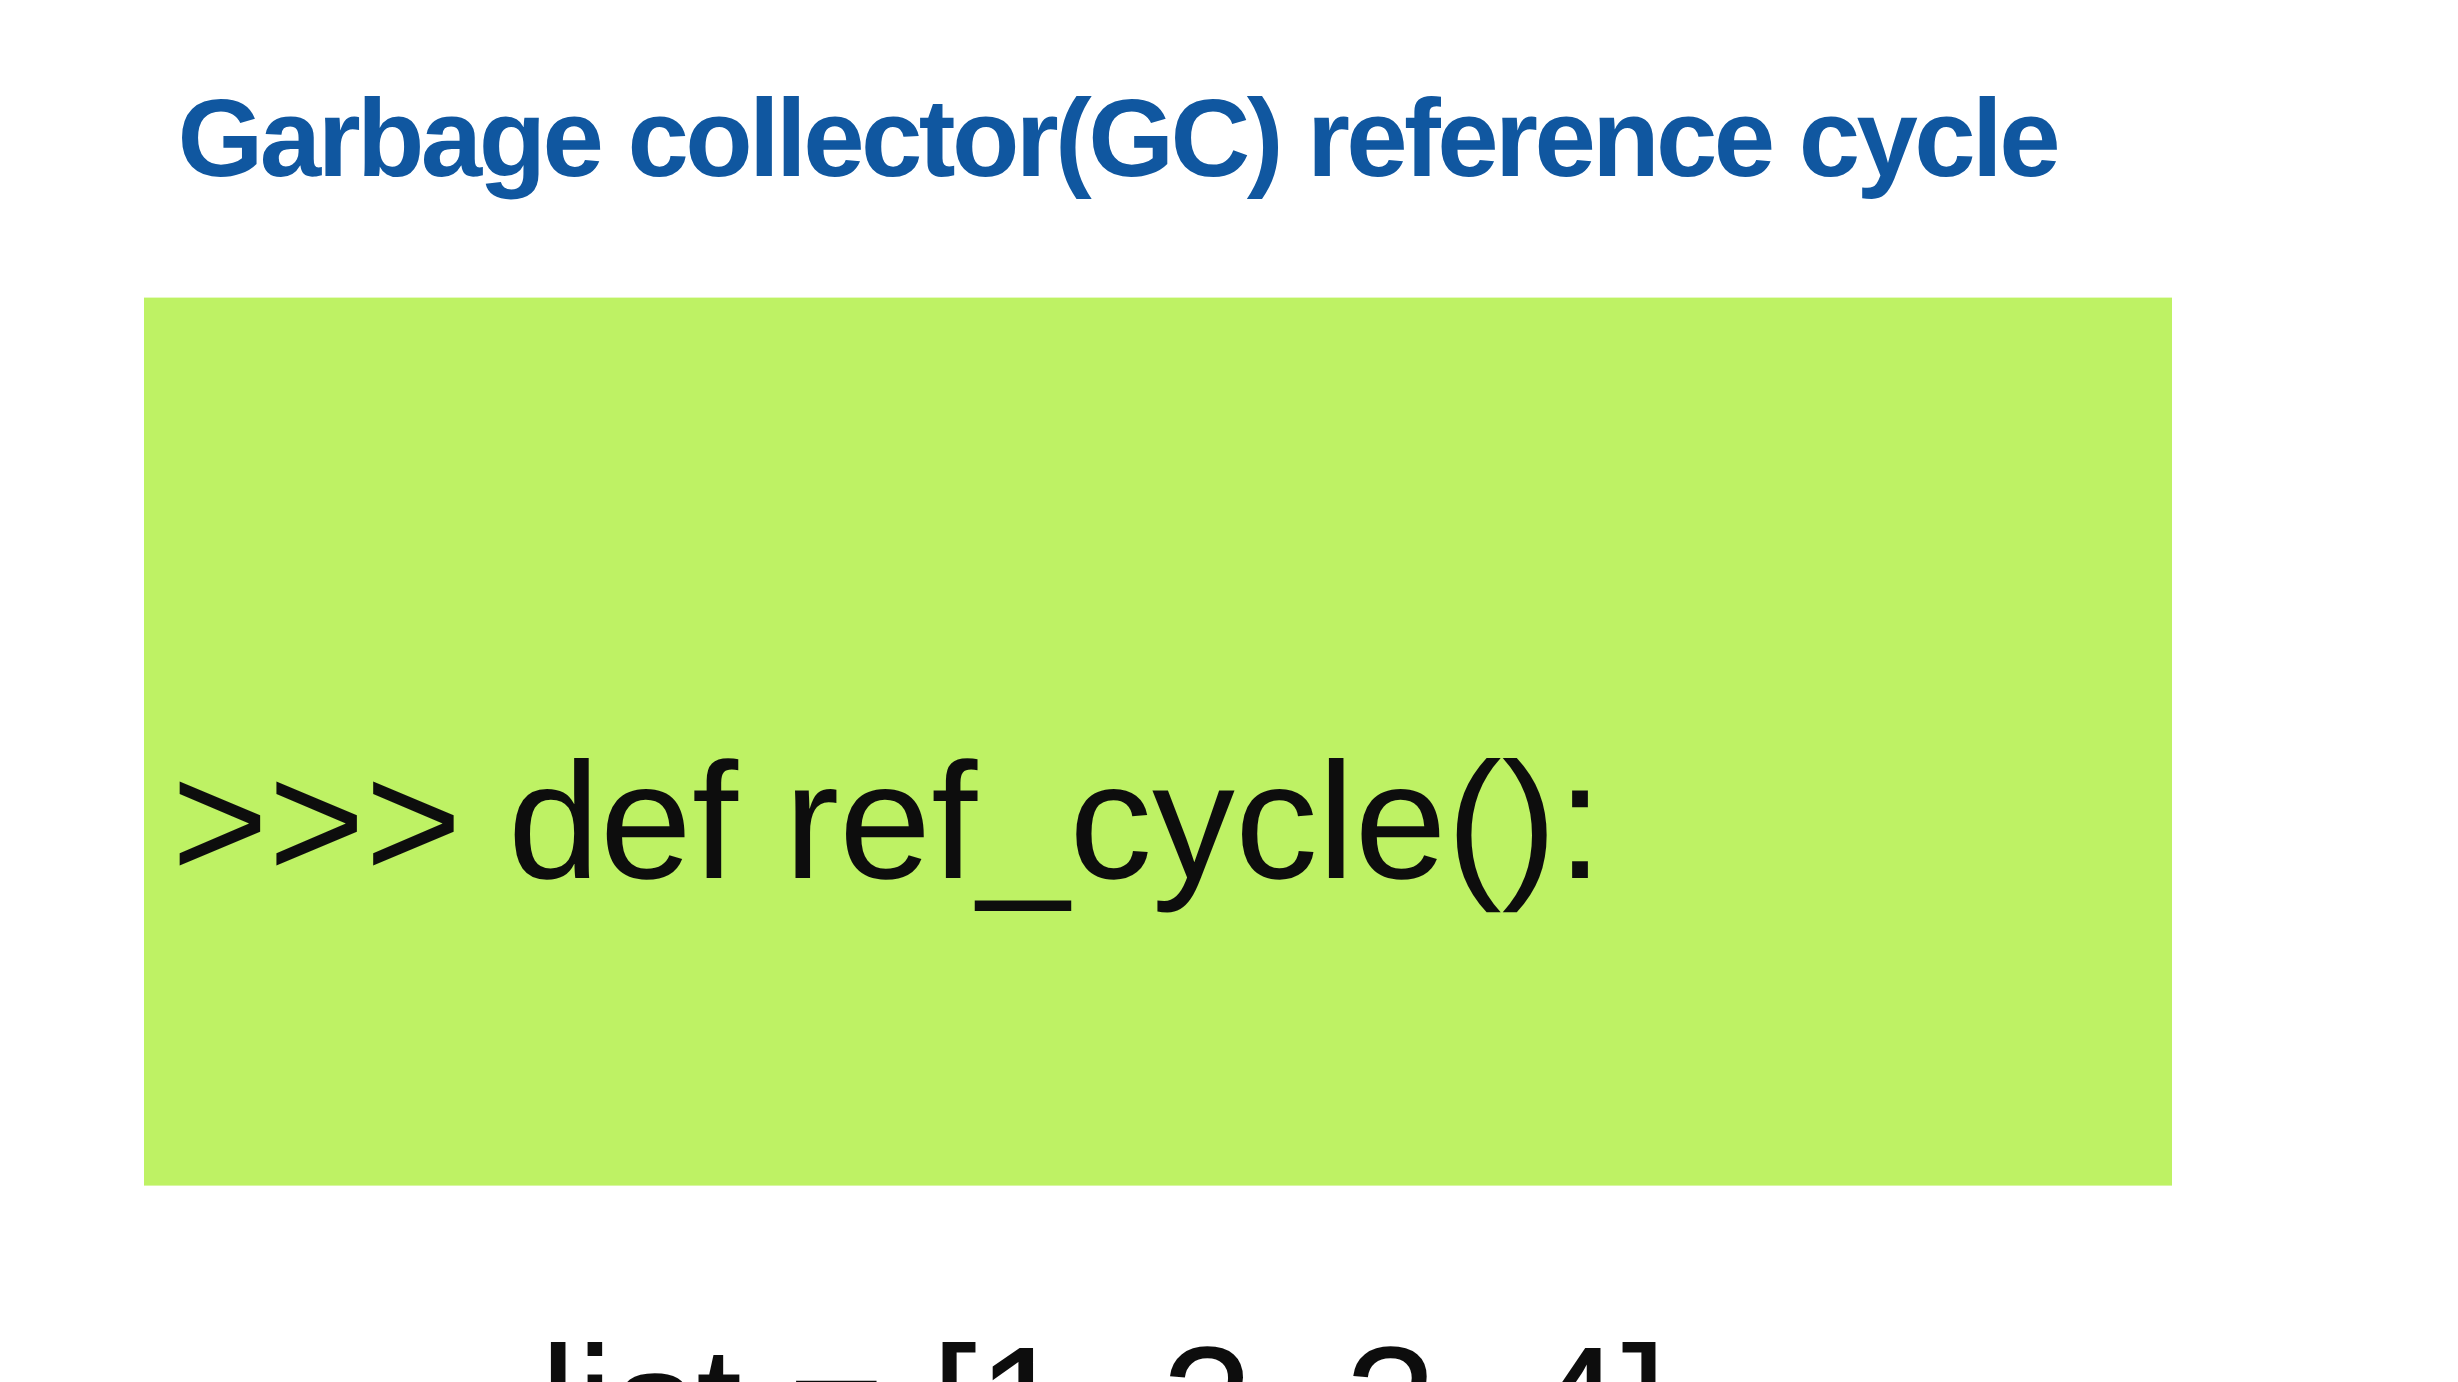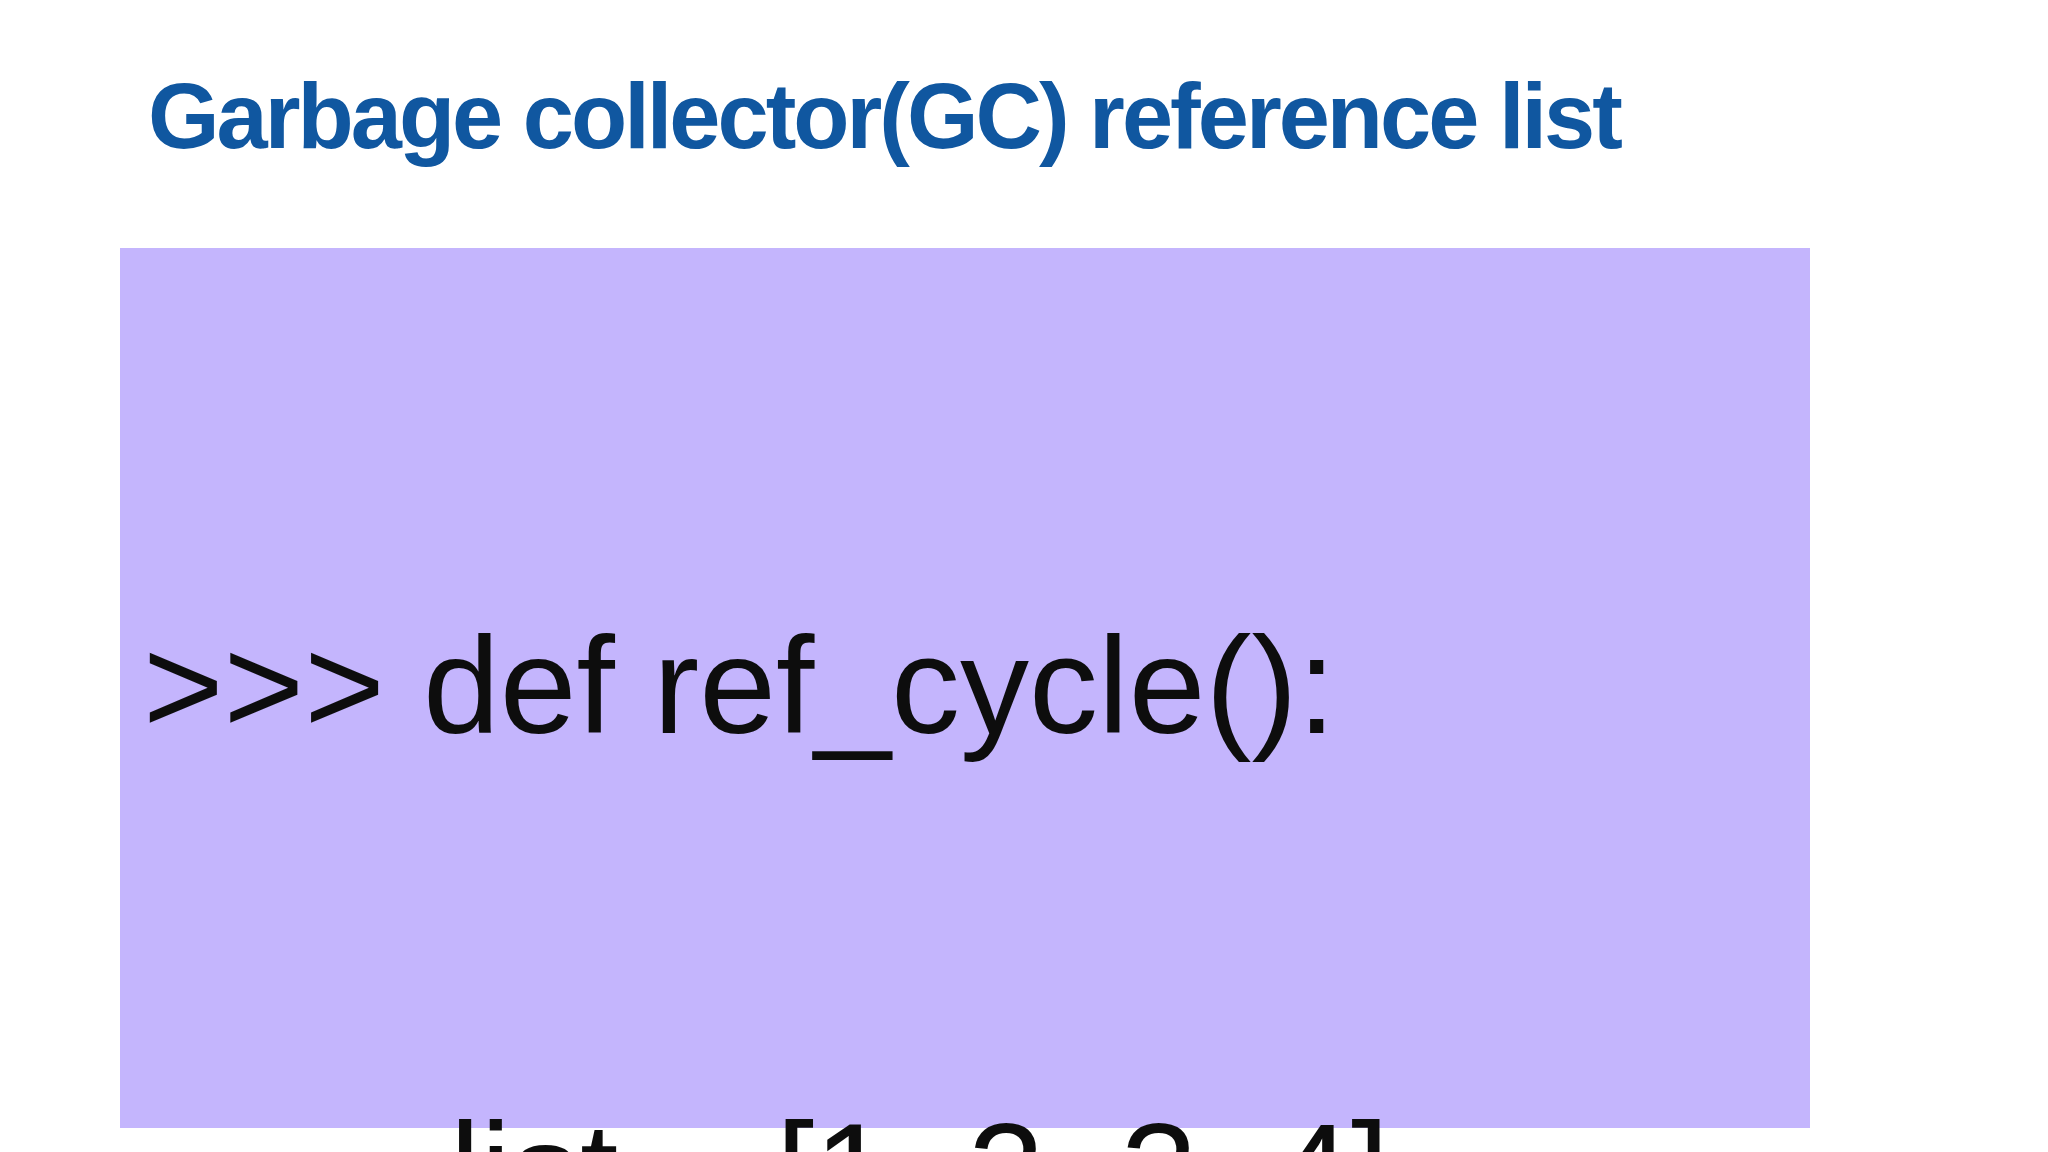--- a/index.html
+++ b/index.html
@@ -24,22 +24,22 @@
     letter-spacing: -3px;
     line-height: 1.15;
     color: #1057a0;
     white-space: nowrap;
   }
   .code-panel {
     position: absolute;
     left: 120px;
     top: 248px;
     width: 1690px;
-    height: 880px;
-    background: #c4b5fd;
+    height: 740px;
+    background: #bef264;
   }
   .code-block {
     position: absolute;
     left: 23px;
     top: 32px;
     right: 10px;
     color: #0d0d0d;
     font-family: "Liberation Sans", sans-serif;
     font-size: 138px;
     line-height: 162px;
@@ -47,21 +47,21 @@
     white-space: pre;
   }
   .code-line {
     white-space: pre;
   }
 </style>
 </head>
 <body>
 
 <div class="slide">
-  <div class="slide-title">Garbage collector(GC) reference list</div>
+  <div class="slide-title">Garbage collector(GC) reference cycle</div>
 
   <div class="code-panel">
     <div class="code-block">
       <div class="code-line">&gt;&gt;&gt; def ref_cycle():</div>
       <div class="code-line">...     list = [1, 2, 3, 4]</div>
       
       
     </div>
   </div>
 </div>

